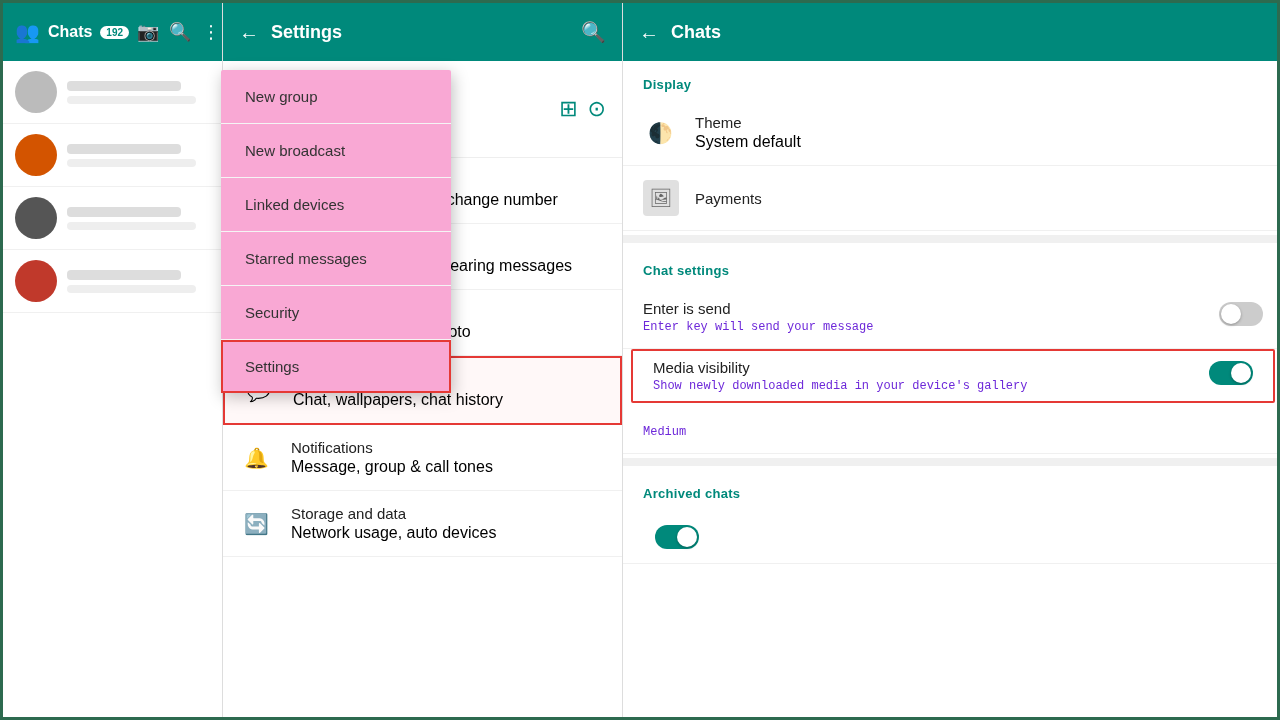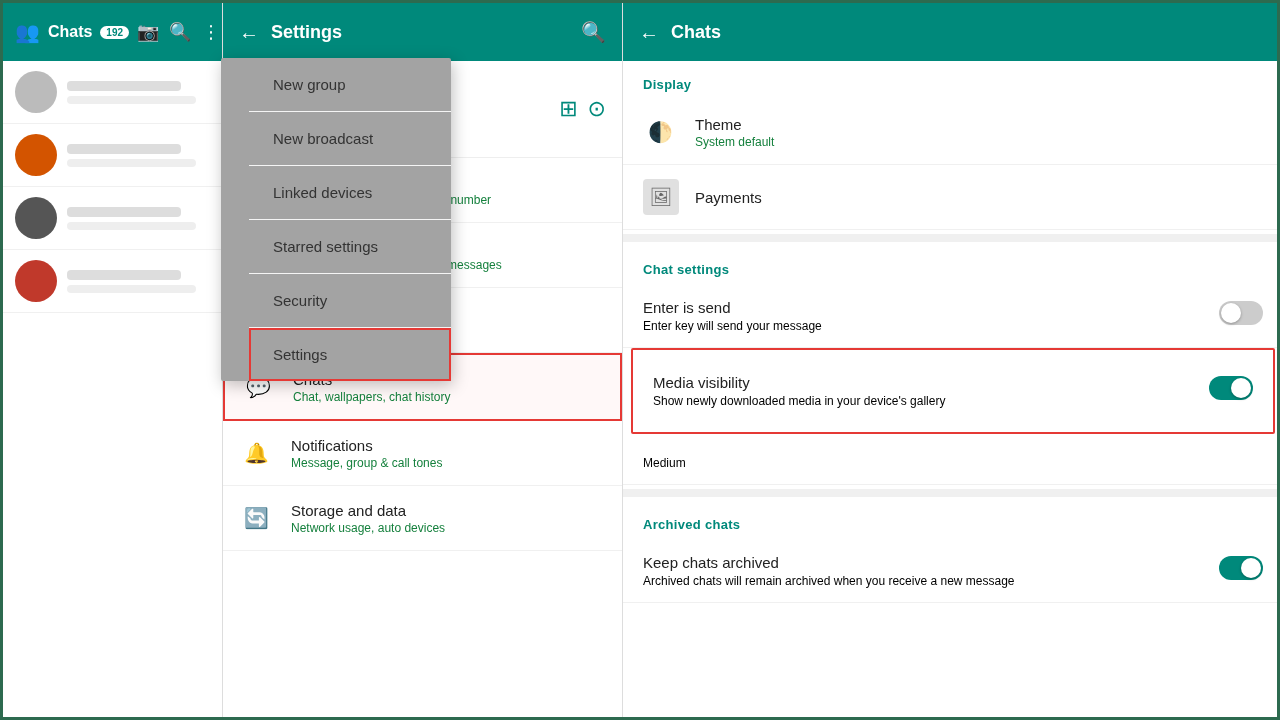--- a/index.html
+++ b/index.html
@@ -104,27 +104,26 @@
       background: #eee;
       height: 8px;
       border-radius: 4px;
       width: 90%;
     }
 
     
     .dropdown-menu {
       position: absolute;
       left: 218px;
-      top: 55px;
+      top: 67px;
       width: 230px;
-      background: #a3a3a3;
+      background: #f9a8d4;
       box-shadow: 2px 4px 16px rgba(0,0,0,0.25);
       z-index: 100;
       border-radius: 2px;
-      padding-left: 28px;
     }
 
     .dropdown-item {
       padding: 18px 24px;
       font-size: 15px;
       color: #333;
       cursor: pointer;
       border-bottom: 1px solid #f5f5f5;
     }
 
@@ -232,22 +231,22 @@
       font-size: 20px;
     }
 
     .settings-text { flex: 1; }
     .settings-label {
       font-size: 15px;
       color: #222;
       font-weight: 500;
     }
     .settings-sublabel {
-      font-size: 12px;
-      color: #15803d;
+      font-size: 16px;
+      color: #000000;
       margin-top: 2px;
     }
 
     
     .chats-settings-panel {
       flex: 1;
       height: 100%;
       background: #fff;
       display: flex;
       flex-direction: column;
@@ -286,21 +285,22 @@
     }
 
     .setting-row-text { flex: 1; }
     .setting-row-label {
       font-size: 15px;
       color: #222;
       margin-bottom: 3px;
     }
     .setting-row-sublabel {
       font-size: 12px;
-      color: #000000;
+      color: #6d28d9;
+      font-family: Liberation Mono, monospace;
     }
 
     .toggle {
       width: 44px;
       height: 24px;
       border-radius: 12px;
       position: relative;
       flex-shrink: 0;
       margin-left: 12px;
       margin-top: 2px;
@@ -323,21 +323,21 @@
       top: 2px;
       box-shadow: 0 1px 3px rgba(0,0,0,0.3);
     }
 
     .toggle.off .toggle-knob { left: 2px; }
     .toggle.on .toggle-knob { right: 2px; }
 
     .media-visibility-row {
       display: flex;
       align-items: flex-start;
-      padding: 24px 20px;
+      padding: 8px 20px;
       border: 2px solid #e53935;
       margin: 0 8px 8px;
       border-radius: 2px;
       background: #fff;
     }
 
     .divider {
       height: 8px;
       background: #f0f0f0;
       margin: 4px 0;
@@ -430,21 +430,21 @@
           <div class="chat-msg"></div>
         </div>
       </div>
     </div>
   </div>
 
   <div class="dropdown-menu">
     <div class="dropdown-item">New group</div>
     <div class="dropdown-item">New broadcast</div>
     <div class="dropdown-item">Linked devices</div>
-    <div class="dropdown-item">Starred settings</div>
+    <div class="dropdown-item">Starred messages</div>
     <div class="dropdown-item">Security</div>
     <div class="dropdown-item settings-item">Settings</div>
   </div>
 
   <div class="settings-panel">
     <div class="settings-header">
       <span class="back-arrow">←</span>
       <span class="settings-title">Settings</span>
       <span class="settings-search" style="margin-left:auto;">🔍</span>
     </div>
@@ -559,23 +559,19 @@
       <div class="setting-row-text">
         <div class="setting-row-sublabel">Medium</div>
       </div>
     </div>
 
     <div class="divider"></div>
 
     <div class="section-label">Archived chats</div>
 
     <div class="setting-row">
-      <div class="setting-row-text">
-        <div class="setting-row-label">Keep chats archived</div>
-        <div class="setting-row-sublabel">Archived chats will remain archived when you receive a new message</div>
-      </div>
       <div class="toggle on">
         <div class="toggle-knob"></div>
       </div>
     </div>
 
   </div>
 </div>
 
 </body></html>

